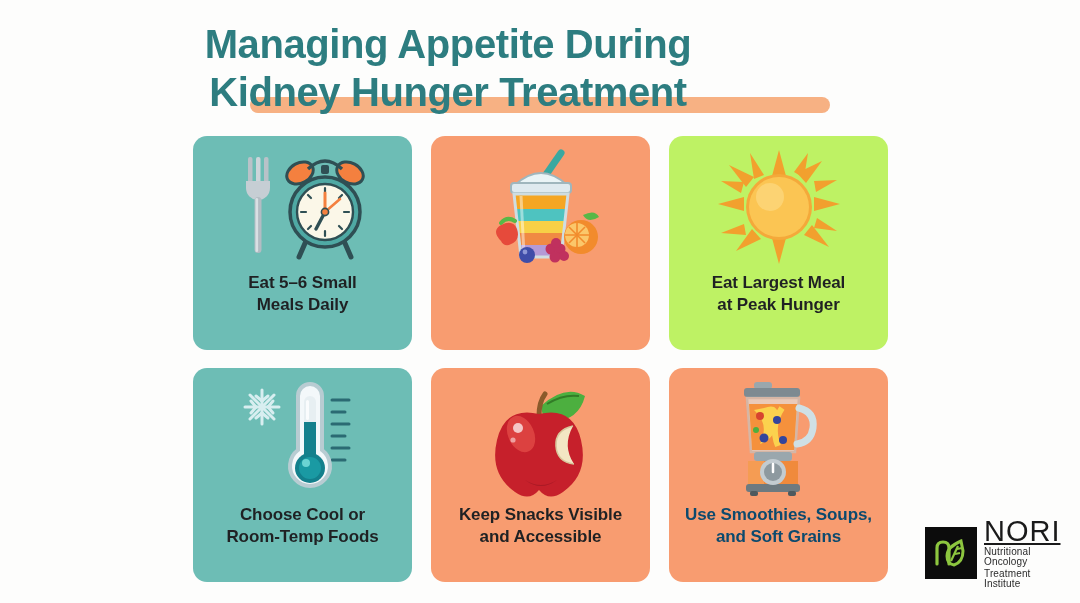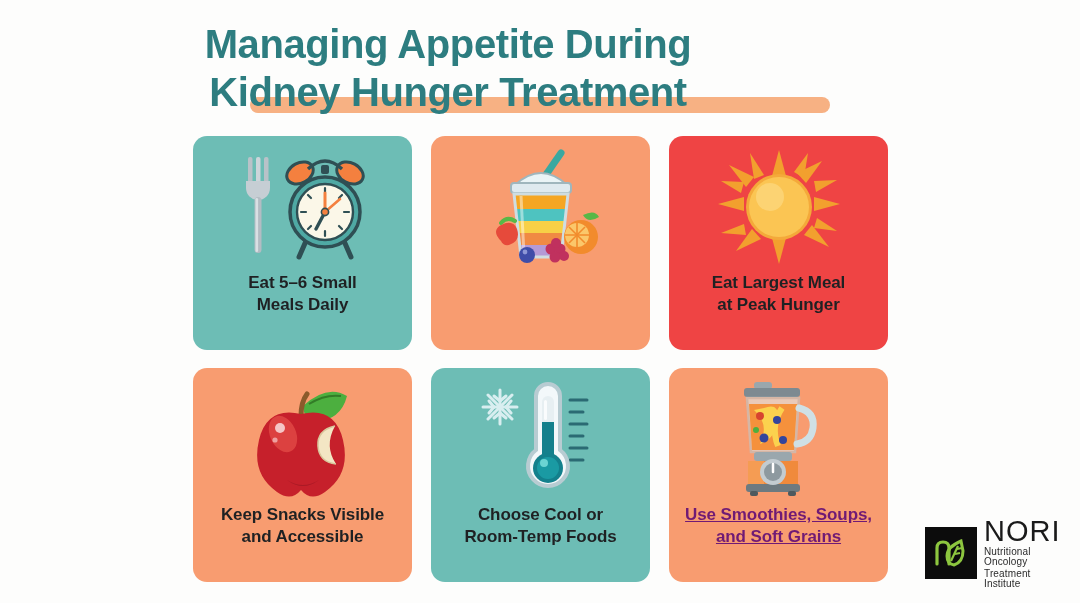--- a/index.html
+++ b/index.html
@@ -67,21 +67,21 @@
     display:flex; align-items:center;
   }
   .logo-mark{
     width:52px; height:52px; background:#0c0c0c;
     display:flex; align-items:center; justify-content:center;
     flex:0 0 auto;
   }
   .logo-text{ margin-left:7px; }
   .logo-name{
     font-size:29px; line-height:29px; color:#1a1a1a;
-    letter-spacing:1px; font-weight:400;
+    letter-spacing:1px; font-weight:400;text-decoration:underline;
   }
   .logo-sub{
     font-size:10px; line-height:10.5px; color:#2b2b2b;
     letter-spacing:0.15px; margin-top:1px;
   }
 </style>
 </head>
 <body style="background: rgb(253, 253, 252);">
 
 <div id="infographic">
@@ -186,21 +186,21 @@
             <circle cx="80" cy="100" r="5.5"></circle>
               <circle cx="89" cy="100" r="5.5"></circle>
             <circle cx="84" cy="108" r="5.5"></circle>
               <circle cx="93" cy="107" r="5"></circle>
             <circle cx="85" cy="94" r="5"></circle>
           </g>
         </svg>
       </div>
     </div>
 
-    <div class="card teal" style="background: #ef4444;">
+    <div class="card teal" style="background: #bef264;">
       <div class="card-icon">
         <svg width="126" height="118" viewBox="0 0 126 118">
           <g fill="#f2a02e">
             <polygon points="63,2 70,28 56,28"></polygon>
             <polygon points="124,56 98,63 98,49"></polygon>
             <polygon points="63,116 56,90 70,90"></polygon>
             <polygon points="2,56 28,49 28,63"></polygon>
             <polygon points="106,13 90,35 81,25"></polygon>
             <polygon points="113,99 88,87 96,77"></polygon>
             <polygon points="20,103 36,81 45,91"></polygon>
@@ -213,50 +213,20 @@
             <polygon points="5,33 28,34 25,45"></polygon>
           </g>
           <circle cx="63" cy="59" r="33" fill="#f4a93a"></circle>
           <circle cx="63" cy="59" r="30" fill="#fbc553"></circle>
           <circle cx="54" cy="49" r="14" fill="#fcd77e" opacity="0.75"></circle>
         </svg>
       </div>
       <div class="card-label" style="color: rgb(31, 33, 35);">Eat Largest Meal<br>at Peak Hunger</div>
     </div>
 
-    <div class="card orange" style="background: rgb(248, 156, 112);">
-      <div class="card-icon">
-        <svg width="128" height="118" viewBox="0 0 128 118">
-
-          <path d="M64 26 q24 -22 44 -10 q-6 24 -32 26 q-10 1 -12 -16z" fill="#4caf3f"></path>
-          <path d="M70 24 q16 -10 32 -8" stroke="#327c27" stroke-width="2" fill="none"></path>
-
-          <path d="M62 36 q0 -14 6 -22" stroke="#8b5a2b" stroke-width="5" fill="none" stroke-linecap="round"></path>
-
-          <path d="M62 34
-                   q-34 -8 -42 26
-                   q-8 34 18 52
-                   q14 10 24 -2
-                   q10 12 24 2
-                   q26 -18 18 -52
-                   q-8 -34 -42 -26z" fill="#c6202b"></path>
-
-          <ellipse cx="44" cy="54" rx="13" ry="19" transform="rotate(-24 44 54)" fill="#e8534b" opacity="0.65"></ellipse>
-          <circle cx="41" cy="48" r="5" fill="#ffffff" opacity="0.7"></circle>
-          <circle cx="36" cy="60" r="2.6" fill="#ffffff" opacity="0.5"></circle>
-
-          <path d="M96 46 q-18 4 -17 20 q1 16 18 18 q-12 -18 -1 -38z" fill="#f3e6c4"></path>
-          <path d="M96 46 q-18 4 -17 20 q1 16 18 18" fill="none" stroke="#d8c79c" stroke-width="1.6"></path>
-
-          <path d="M48 100 q16 12 32 0 q-16 10 -32 0z" fill="#8d1420" opacity="0.5"></path>
-        </svg>
-      </div>
-      <div class="card-label" style="color: rgb(31, 33, 35);">Keep Snacks Visible<br>and Accessible</div>
-    </div>
-
     <div class="card teal" style="background: rgb(109, 189, 181);">
       <div class="card-icon">
         <svg width="132" height="118" viewBox="0 0 132 118">
 
           <g stroke="#d8eef0" stroke-width="3" stroke-linecap="round">
             <line x1="25" y1="10" x2="25" y2="44"></line>
             <line x1="8" y1="27" x2="42" y2="27"></line>
             <line x1="13" y1="15" x2="37" y2="39"></line>
             <line x1="37" y1="15" x2="13" y2="39"></line>
             <line x1="19" y1="16" x2="25" y2="21"></line>
@@ -283,20 +253,50 @@
           <rect x="67" y="16" width="12" height="62" rx="6" fill="#e7eff2"></rect>
 
           <rect x="67" y="42" width="12" height="40" fill="#14808c"></rect>
           <circle cx="73" cy="88" r="15" fill="#13808c"></circle>
           <circle cx="73" cy="88" r="11" fill="#1a9aa3"></circle>
           <circle cx="69" cy="83" r="4" fill="#7fe2df" opacity="0.8"></circle>
           <rect x="69" y="20" width="3" height="20" rx="1.5" fill="#ffffff" opacity="0.8"></rect>
         </svg>
       </div>
       <div class="card-label" style="color: rgb(31, 33, 35);">Choose Cool or<br>Room-Temp Foods</div>
+    </div>
+
+    <div class="card orange" style="background: rgb(248, 156, 112);">
+      <div class="card-icon">
+        <svg width="128" height="118" viewBox="0 0 128 118">
+
+          <path d="M64 26 q24 -22 44 -10 q-6 24 -32 26 q-10 1 -12 -16z" fill="#4caf3f"></path>
+          <path d="M70 24 q16 -10 32 -8" stroke="#327c27" stroke-width="2" fill="none"></path>
+
+          <path d="M62 36 q0 -14 6 -22" stroke="#8b5a2b" stroke-width="5" fill="none" stroke-linecap="round"></path>
+
+          <path d="M62 34
+                   q-34 -8 -42 26
+                   q-8 34 18 52
+                   q14 10 24 -2
+                   q10 12 24 2
+                   q26 -18 18 -52
+                   q-8 -34 -42 -26z" fill="#c6202b"></path>
+
+          <ellipse cx="44" cy="54" rx="13" ry="19" transform="rotate(-24 44 54)" fill="#e8534b" opacity="0.65"></ellipse>
+          <circle cx="41" cy="48" r="5" fill="#ffffff" opacity="0.7"></circle>
+          <circle cx="36" cy="60" r="2.6" fill="#ffffff" opacity="0.5"></circle>
+
+          <path d="M96 46 q-18 4 -17 20 q1 16 18 18 q-12 -18 -1 -38z" fill="#f3e6c4"></path>
+          <path d="M96 46 q-18 4 -17 20 q1 16 18 18" fill="none" stroke="#d8c79c" stroke-width="1.6"></path>
+
+          <path d="M48 100 q16 12 32 0 q-16 10 -32 0z" fill="#8d1420" opacity="0.5"></path>
+        </svg>
+      </div>
+      <div class="card-label" style="color: rgb(31, 33, 35);">Keep Snacks Visible<br>and Accessible</div>
     </div>
 
     <div class="card orange" style="background: rgb(248, 156, 112);">
       <div class="card-icon">
         <svg width="118" height="118" viewBox="0 0 118 118">
 
           <rect x="34" y="2" width="18" height="7" rx="3" fill="#9aa7ad"></rect>
           <rect x="24" y="8" width="56" height="9" rx="3" fill="#7d8a91"></rect>
 
           <path d="M27 18 L79 18 L75 72 L31 72 Z" fill="#dff0f4" opacity="0.55" stroke="#b9ccd2" stroke-width="2.5"></path>
@@ -325,21 +325,21 @@
           <path d="M28 81 L44 81 L44 106 L28 106 Z" fill="#f6a45c" opacity="0.7"></path>
           <rect x="26" y="104" width="54" height="8" rx="3" fill="#6d7a80"></rect>
           <rect x="30" y="111" width="8" height="5" rx="2" fill="#4e595e"></rect>
           <rect x="68" y="111" width="8" height="5" rx="2" fill="#4e595e"></rect>
 
           <circle cx="53" cy="92" r="13" fill="#c3ccd1"></circle>
           <circle cx="53" cy="92" r="9" fill="#8d999f"></circle>
           <line x1="53" y1="92" x2="53" y2="84" stroke="#ffffff" stroke-width="2.5" stroke-linecap="round"></line>
         </svg>
       </div>
-      <div class="card-label" style="color: #701a75; text-decoration: underline;">Use Smoothies, Soups,<br>and Soft Grains</div>
+      <div class="card-label" style="color: #0c4a6e;">Use Smoothies, Soups,<br>and Soft Grains</div>
     </div>
 
   </div>
 
   <div class="logo">
     <div class="logo-mark">
       <svg width="40" height="40" viewBox="0 0 40 40">
         <path d="M6 31 L6 15 q0 -6 6 -6 q6 0 6 6 L18 31" fill="none" stroke="#8dc63f" stroke-width="3.2" stroke-linecap="round"></path>
         <path d="M30 8 q-14 6 -14 15 q0 8 7 9 q9 -3 9 -14 z" fill="none" stroke="#8dc63f" stroke-width="3"></path>
         <path d="M27 13 L20 28" stroke="#8dc63f" stroke-width="2.2" fill="none"></path>

